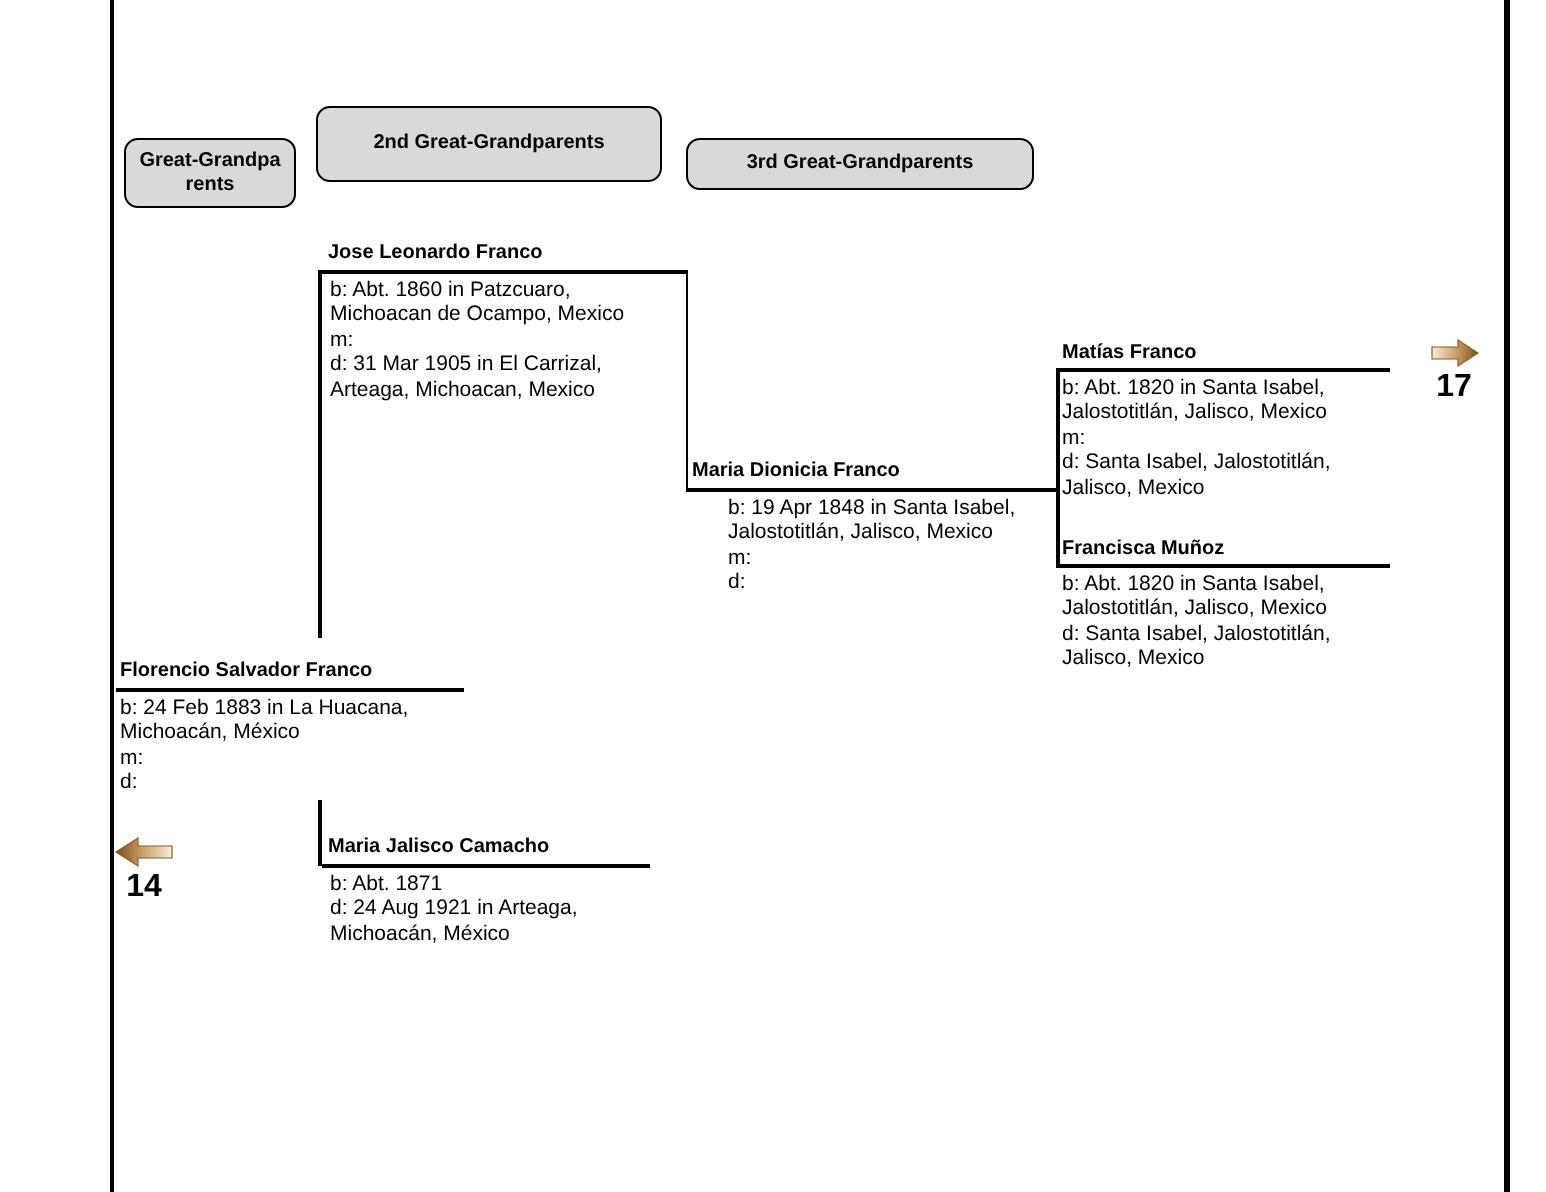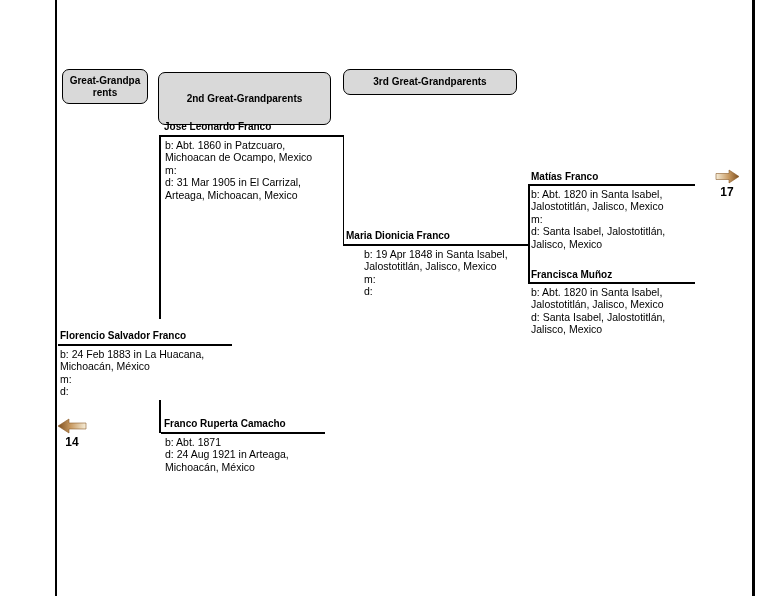--- a/index.html
+++ b/index.html
@@ -12,36 +12,36 @@
   .vline{position:absolute;width:1.6px;background:#000;}
   .hdr{
     position:absolute;background:#d9d9d9;border:1.5px solid #000;border-radius:7px;
     display:flex;flex-direction:column;justify-content:center;align-items:center;
     font-weight:bold;font-size:10px;line-height:12px;text-align:center;box-sizing:border-box;
   }
   .hdr span{display:block;}
   .pname{position:absolute;font-weight:bold;font-size:10px;white-space:nowrap;}
   .details{position:absolute;font-size:10.5px;line-height:12.4px;white-space:nowrap;}
   .nav{position:absolute;width:34px;text-align:center;cursor:pointer;}
-  .navnum{font-weight:bold;font-size:12px;margin-top:1px;}
+  .navnum{font-weight:bold;font-size:16px;margin-top:1px;}
   .nav svg{display:block;margin:0 auto;}
 </style>
 </head>
 <body>
 
 <div id="canvas">
 
   <div class="vborder" style="left:55px;width:2px;"></div>
   <div class="vborder" style="left:752px;width:2.5px;"></div>
 
   <div class="hdr" style="left:62px;top:69px;width:86px;height:35px;">
     <span>Great-Grandpa</span>
     <span>rents</span>
   </div>
-  <div class="hdr" style="left:158px;top:72px;width:173px;height:53px;">
+  <div class="hdr" style="left:158px;top:53px;width:173px;height:38px;">
     <span>2nd Great-Grandparents</span>
   </div>
   <div class="hdr" style="left:343px;top:69px;width:174px;height:26px;">
     <span>3rd Great-Grandparents</span>
   </div>
 
   <div class="pname" style="left:164px;top:121px;">Jose Leonardo Franco</div>
   <div class="hline" style="left:159px;top:135px;width:185px;"></div>
   <div class="details" style="left:165px;top:139px;">
       <div>b: Abt. 1860 in Patzcuaro,</div>
@@ -81,21 +81,21 @@
 
   <div class="pname" style="left:60px;top:330px;">Florencio Salvador Franco</div>
   <div class="hline" style="left:58px;top:344px;width:174px;"></div>
   <div class="details" style="left:60px;top:348px;">
       <div>b: 24 Feb 1883 in La Huacana,</div>
       <div>Michoacán, México</div>
       <div>m:</div>
       <div>d:</div>
     </div>
 
-  <div class="pname" style="left:164px;top:418px;">Franco Ruperta Camacho</div>
+  <div class="pname" style="left:164px;top:418px;">Maria Jalisco Camacho</div>
   <div class="hline" style="left:161px;top:432px;width:164px;"></div>
   <div class="details" style="left:165px;top:436px;">
       <div>b: Abt. 1871</div>
       <div>d: 24 Aug 1921 in Arteaga,</div>
       <div>Michoacán, México</div>
     </div>
 
   <div class="vline" style="left:159px;top:135px;height:184px;"></div>
   <div class="vline" style="left:159px;top:400px;height:33px;"></div>
   <div class="vline" style="left:342.5px;top:135px;height:110.5px;"></div>

